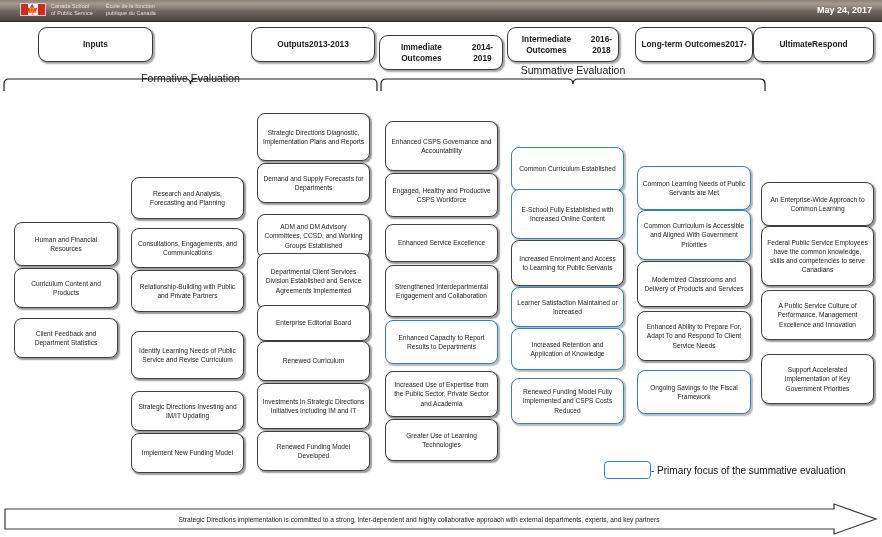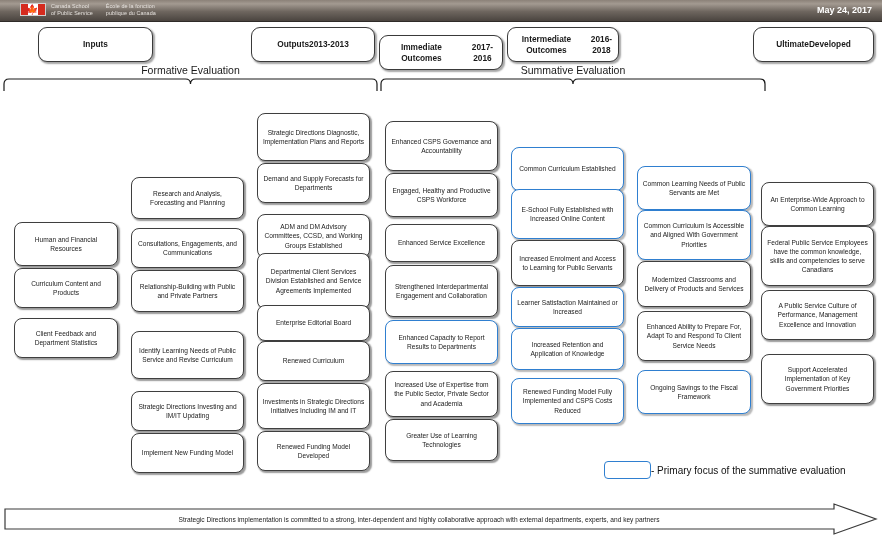--- a/index.html
+++ b/index.html
@@ -110,34 +110,38 @@
   <div class="colhead-row">
       <div class="colhead" style="left: 4px; width: 115px; margin-left: 34px;">
         <span>Inputs</span>
       </div>
       <div class="colhead" style="left: 251px; width: 124px;">
         <span>Outputs</span>
         <span>2013-2013</span>
       </div>
       <div class="colhead" style="left: 379px; width: 124px; margin-top: 8px;">
         <span>Immediate Outcomes</span>
-        <span>2017-2016</span>
+        <span>2014-2019</span>
       </div>
       <div class="colhead" style="left: 507px; width: 112px;">
         <span>Intermediate Outcomes</span>
         <span>2016-2018</span>
       </div>
+      <div class="colhead" style="left: 635px; width: 118px;">
+        <span>Long-term Outcomes</span>
+        <span>2017-</span>
+      </div>
       <div class="colhead" style="left: 753px; width: 121px;">
         <span>Ultimate</span>
-        <span>Developed</span>
+        <span>Respond</span>
       </div>
     </div>
 
   <div id="bands-layer">
-      <div class="band-label" style="left: 3px; width: 375px; top: 64px;">Formative Evaluation</div>
+      <div class="band-label" style="left: 3px; width: 375px; top: 72px;">Formative Evaluation</div>
       <svg width="375" height="14" class="brace" style="left: 3px; top: 78px;">
         <path d="M 1 13 L 1 6 Q 1 1 6 1 L 182.5 1 Q 187.5 1 187.5 6 Q 187.5 1 192.5 1 L 369 1 Q 374 1 374 6 L 374 13" fill="none" stroke="#1a1a1a" stroke-width="1.2"></path>
       </svg>
       <div class="band-label" style="left: 380px; width: 386px; top: 64px;">Summative Evaluation</div>
       <svg width="386" height="14" class="brace" style="left: 380px; top: 78px;">
         <path d="M 1 13 L 1 6 Q 1 1 6 1 L 188 1 Q 193 1 193 6 Q 193 1 198 1 L 380 1 Q 385 1 385 6 L 385 13" fill="none" stroke="#1a1a1a" stroke-width="1.2"></path>
       </svg>
     </div>
 
   <div id="boxes-layer">

